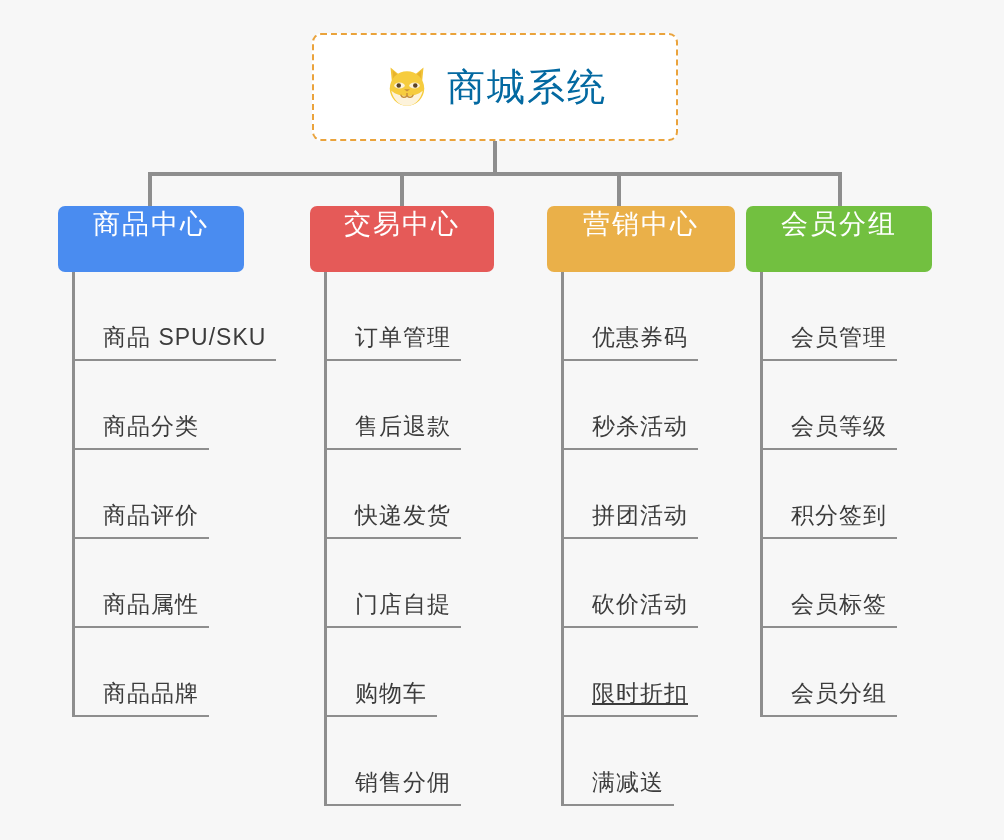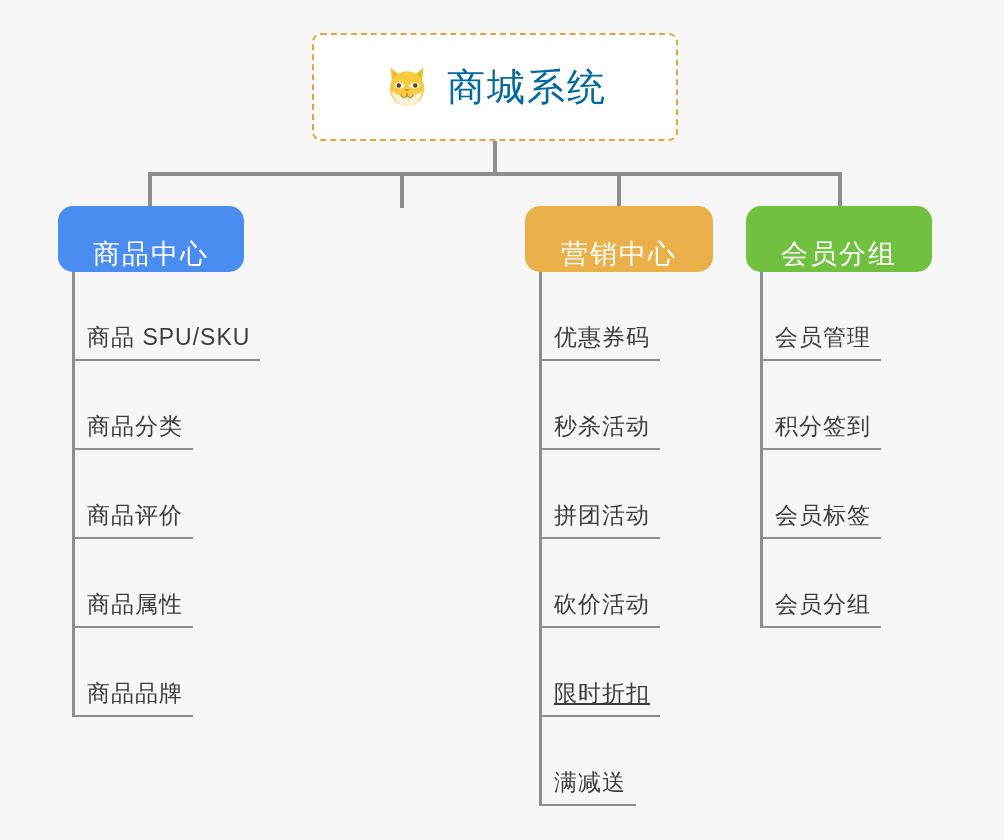--- a/index.html
+++ b/index.html
@@ -77,28 +77,28 @@
   .drop-3 { left: 617px; }
   .drop-4 { left: 838px; }
 
   
   .branch {
     position: absolute;
     top: 206px;
   }
   .branch-1 { left: 58px;  width: 186px; }
   .branch-2 { left: 310px; width: 184px; }
-  .branch-3 { left: 525px; width: 188px; }
+  .branch-3 { left: 547px; width: 188px; }
   .branch-4 { left: 746px; width: 186px; }
 
   .branch-header {
     height: 66px;
-    border-radius: 15px;
+    border-radius: 7px;
     display: flex;
-    align-items: flex-end;
+    align-items: flex-start;
     justify-content: center;
     color: #ffffff;
     font-size: 27px;
     letter-spacing: 2px;
     box-sizing: border-box;
   }
 
   
   .leaf-list {
     position: relative;
@@ -111,21 +111,21 @@
     position: relative;
     height: 89px;
     box-sizing: border-box;
     display: flex;
     align-items: flex-end;
     justify-content: flex-start;
   }
   .leaf-inner {
     display: inline-block;
     border-bottom: 2px solid #8e8e8e;
-    padding: 0 10px 7px 12px;
+    padding: 0 10px 7px 28px;
     font-size: 23px;
     color: #3c3c3c;
     letter-spacing: 1px;
     white-space: nowrap;
     line-height: 1.25;
   }
 </style>
 </head>
 <body style="background: rgb(247, 247, 247);">
 
@@ -175,20 +175,45 @@
         </div>
       <div class="leaf">
           <span class="leaf-inner" style="border-bottom-color: rgb(142, 142, 142);">商品属性</span>
         </div>
       <div class="leaf">
           <span class="leaf-inner" style="border-bottom-color: rgb(142, 142, 142);">商品品牌</span>
         </div>
     </div>
   </div>
 
+  <div class="branch branch-2">
+    <div class="branch-header" style="background: rgb(229, 90, 88);">
+      <span>交易中心</span>
+    </div>
+    <div class="leaf-list" style="border-left-color: rgb(142, 142, 142);">
+      <div class="leaf">
+          <span class="leaf-inner" style="border-bottom-color: rgb(142, 142, 142);">订单管理</span>
+        </div>
+      <div class="leaf">
+          <span class="leaf-inner" style="border-bottom-color: rgb(142, 142, 142);">售后退款</span>
+        </div>
+      <div class="leaf">
+          <span class="leaf-inner" style="border-bottom-color: rgb(142, 142, 142);">快递发货</span>
+        </div>
+      <div class="leaf">
+          <span class="leaf-inner" style="border-bottom-color: rgb(142, 142, 142);">门店自提</span>
+        </div>
+      <div class="leaf">
+          <span class="leaf-inner" style="border-bottom-color: rgb(142, 142, 142);">购物车</span>
+        </div>
+      <div class="leaf">
+          <span class="leaf-inner" style="border-bottom-color: rgb(142, 142, 142);">销售分佣</span>
+        </div>
+    </div>
+  </div>
 
   <div class="branch branch-3">
     <div class="branch-header" style="background: rgb(234, 176, 73);">
       <span>营销中心</span>
     </div>
     <div class="leaf-list" style="border-left-color: rgb(142, 142, 142);">
       <div class="leaf">
           <span class="leaf-inner" style="border-bottom-color: rgb(142, 142, 142);">优惠券码</span>
         </div>
       <div class="leaf">
@@ -211,20 +236,23 @@
 
   <div class="branch branch-4">
     <div class="branch-header" style="background: rgb(114, 192, 64);">
       <span>会员分组</span>
     </div>
     <div class="leaf-list" style="border-left-color: rgb(142, 142, 142);">
       <div class="leaf">
           <span class="leaf-inner" style="border-bottom-color: rgb(142, 142, 142);">会员管理</span>
         </div>
       <div class="leaf">
+          <span class="leaf-inner" style="border-bottom-color: rgb(142, 142, 142);">会员等级</span>
+        </div>
+      <div class="leaf">
           <span class="leaf-inner" style="border-bottom-color: rgb(142, 142, 142);">积分签到</span>
         </div>
       <div class="leaf">
           <span class="leaf-inner" style="border-bottom-color: rgb(142, 142, 142);">会员标签</span>
         </div>
       <div class="leaf">
           <span class="leaf-inner" style="border-bottom-color: rgb(142, 142, 142);">会员分组</span>
         </div>
     </div>
   </div>

